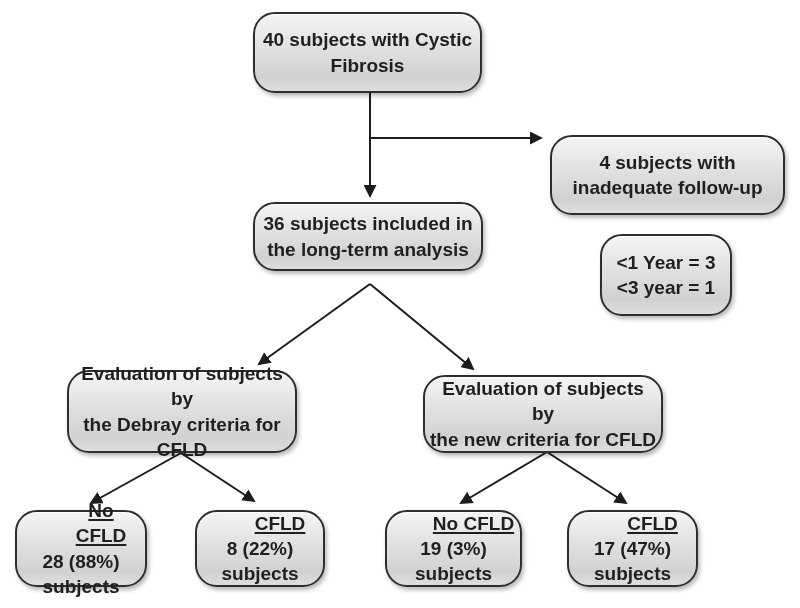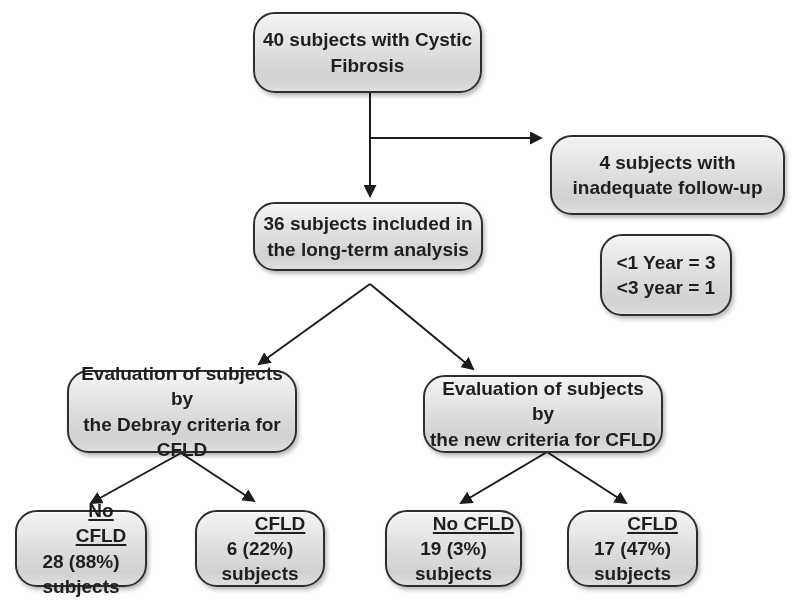--- a/index.html
+++ b/index.html
@@ -109,21 +109,21 @@
   </div>
 
   <div class="node n-d-no">
     <span class="label">No CFLD</span>
     <span>28 (88%)</span>
     <span>subjects</span>
   </div>
 
   <div class="node n-d-yes">
     <span class="label">CFLD</span>
-    <span>6 (22%)</span>
+    <span>8 (22%)</span>
     <span>subjects</span>
   </div>
 
   <div class="node n-n-no">
     <span class="label">No CFLD</span>
     <span>19 (3%)</span>
     <span>subjects</span>
   </div>
 
   <div class="node n-n-yes">

